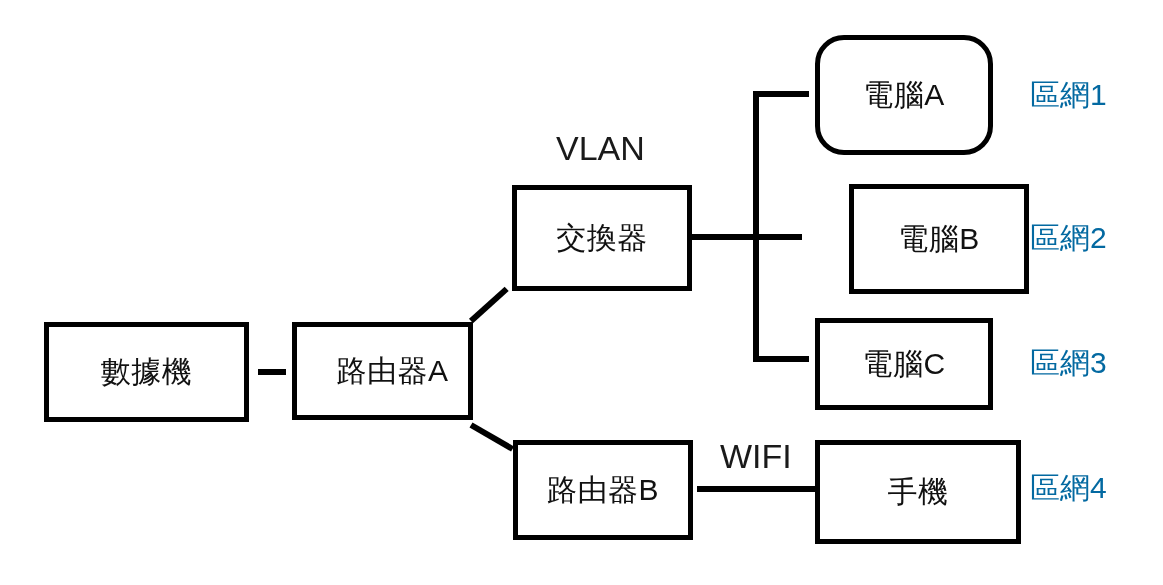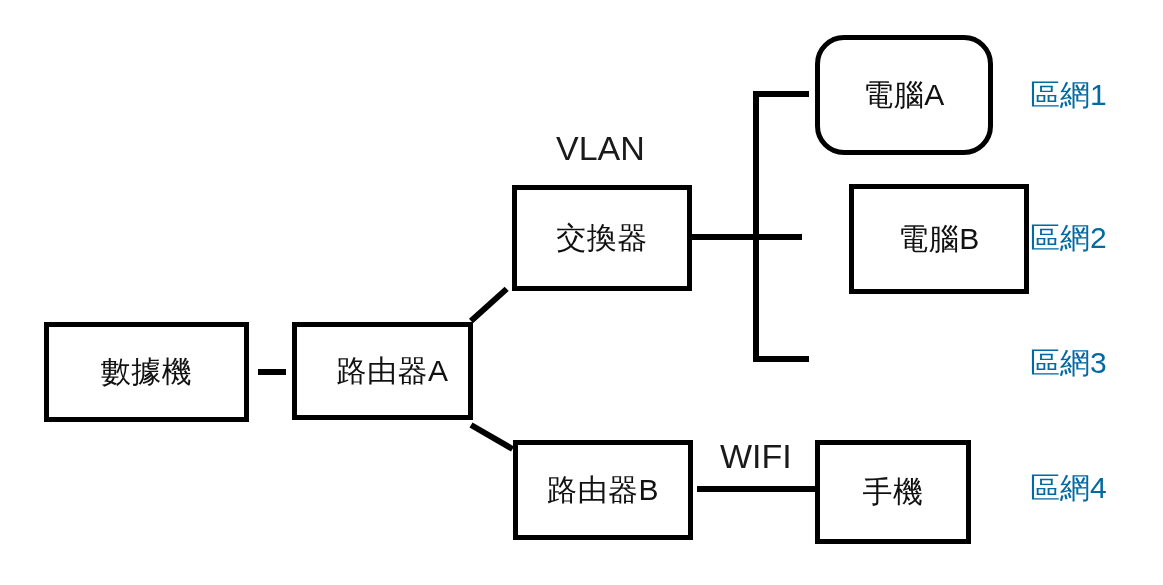--- a/index.html
+++ b/index.html
@@ -102,28 +102,31 @@
   <div class="node" style="left:815px; top:35px; width:178px; height:120px;border-radius:29px;">
     <span class="node-label">電腦A</span>
   </div>
   <div class="zone" style="left:1030px; top:80px;">區網1</div>
 
   <div class="node" style="left:813px; top:184px; width:180px; height:110px;margin-left:36px;">
     <span class="node-label">電腦B</span>
   </div>
   <div class="zone" style="left:1030px; top:223px;text-align:center;">區網2</div>
 
+  <div class="node" style="left:815px; top:318px; width:178px; height:92px;">
+    <span class="node-label">電腦C</span>
+  </div>
   <div class="zone" style="left:1030px; top:348px;text-align:right;">區網3</div>
 
   <div class="node" style="left:513px; top:440px; width:180px; height:100px;">
     <span class="node-label">路由器B</span>
   </div>
 
   <div class="annot" style="left:720px; top:439px;">WIFI</div>
 
   <div class="hline" style="left:697px; top:486px; width:118px;"></div>
 
-  <div class="node" style="left:815px; top:440px; width:156px; height:104px;">
+  <div class="node" style="left:815px; top:440px; width:206px; height:104px;">
     <span class="node-label">手機</span>
   </div>
   <div class="zone" style="left:1030px; top:473px;">區網4</div>
 
 </div>
 
 </body></html>

